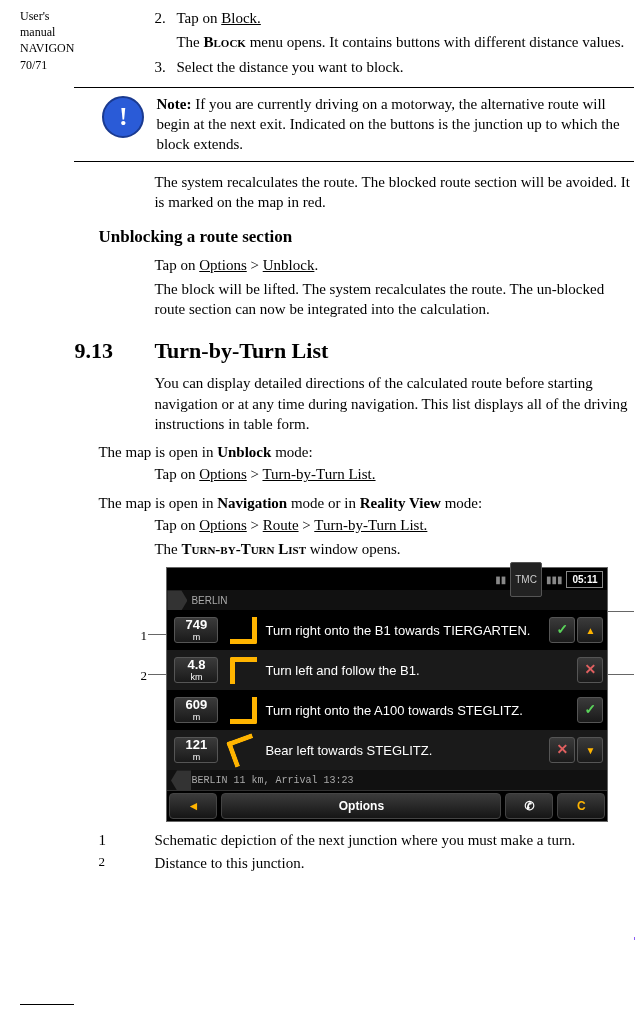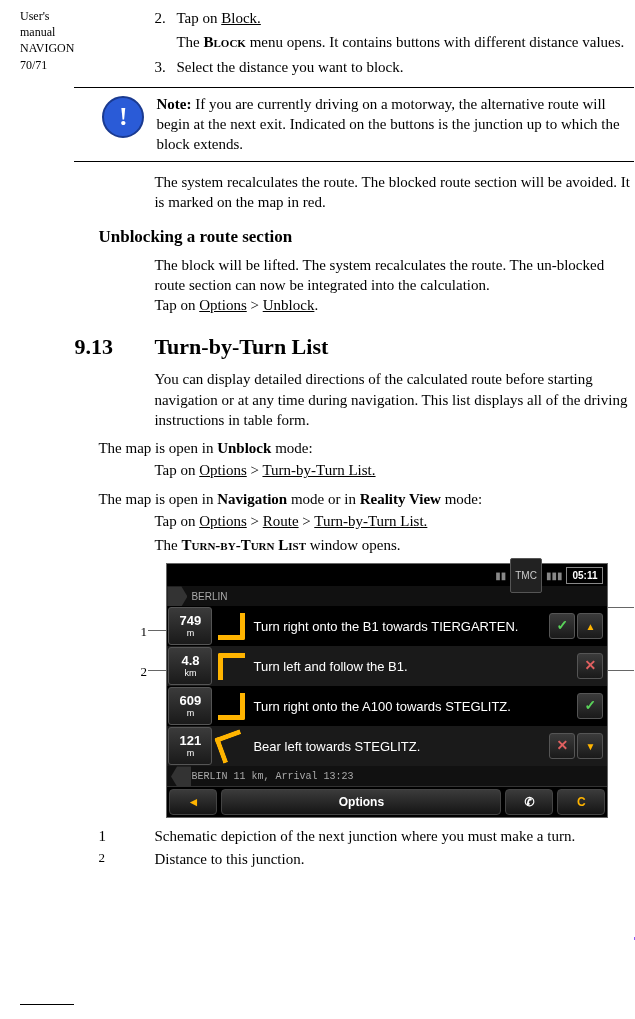--- a/index.html
+++ b/index.html
@@ -111,21 +111,21 @@
   .trow {
     display:flex; align-items:stretch;
     height:40px;
     background:#000;
   }
   .trow.alt { background:#1a1a1a; }
   .tdist {
     width:42px;
     background: linear-gradient(#3b3b3b,#1a1a1a);
     border:1px solid #555; border-radius:3px;
-    margin:1px;
+    margin:7px;
     display:flex; flex-direction:column; align-items:center; justify-content:center;
     color:#fff; font-family:Arial,sans-serif;
   }
   .tdist .big { font-size:13px; font-weight:bold; line-height:1; }
   .tdist .unit { font-size:9px; }
   .ticon {
     width:36px; display:flex; align-items:center; justify-content:center;
     position:relative;
   }
   .arrow-turn {
@@ -221,24 +221,24 @@
       <div class="note-text">
         <b>Note:</b><span> If you are currently driving on a motorway, the alternative route will begin at the next exit. Indicated on the buttons is the junction up to which the block extends.</span>
       </div>
     </div>
 
     <div class="indent-block">The system recalculates the route. The blocked route section will be avoided. It is marked on the map in red.</div>
 
     <div class="h-sub">Unblocking a route section</div>
 
     <div class="indent-block">
-      <div style="margin-top:4px">The block will be lifted. The system recalculates the route. The un-blocked route section can now be integrated into the calculation.</div>
       <div>
         <span>Tap on </span><span class="underline">Options</span><span> &gt; </span><span class="underline">Unblock</span><span>.</span>
       </div>
+      <div style="margin-top:4px">The block will be lifted. The system recalculates the route. The un-blocked route section can now be integrated into the calculation.</div>
     </div>
 
     <div class="h-section">
       <div class="num">9.13</div>
       <div>Turn-by-Turn List</div>
     </div>
 
     <div class="indent-block">You can display detailed directions of the calculated route before starting navigation or at any time during navigation. This list displays all of the driving instructions in table form.</div>
 
     <div class="map-open">

